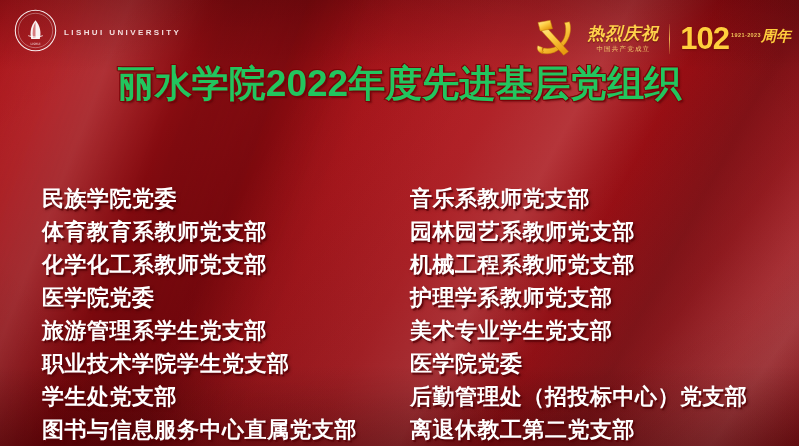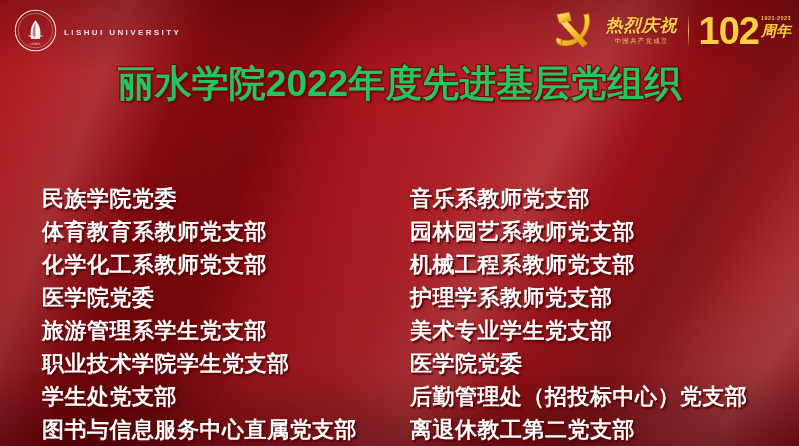--- a/index.html
+++ b/index.html
@@ -126,21 +126,21 @@
     letter-spacing: 2.4px;
     line-height: 1;
     margin-top: 4px;
     white-space: nowrap;
   }
 
   
   .anniv {
     position: absolute;
     right: 8px;
-    top: 8px;
+    top: 16px;
     display: flex;
     align-items: center;
     gap: 7px;
     height: 46px;
   }
   .anniv-emblem { width: 48px; height: 44px; flex: none; }
   .anniv-cn {
     display: flex;
     flex-direction: column;
     align-items: center;
@@ -171,30 +171,30 @@
     background: linear-gradient(180deg, rgba(255,210,90,0.15), rgba(255,210,90,0.85), rgba(255,210,90,0.15));
     margin: 0 3px;
   }
   .anniv-num-wrap {
     display: flex;
     align-items: flex-start;
     gap: 2px;
   }
   .anniv-num {
     font-family: "Liberation Sans", sans-serif;
-    font-size: 38px;
+    font-size: 31px;
     font-weight: 700;
     color: #ffcf3d;
     line-height: 0.95;
     letter-spacing: -1px;
     text-shadow: 0 1px 2px rgba(90,15,0,0.55);
   }
   .anniv-years-col {
     display: flex;
-    flex-direction: column;
+    flex-direction: row;
     align-items: center;
     padding-top: 2px;
   }
   .anniv-years {
     font-family: "Liberation Sans", sans-serif;
     font-size: 5.5px;
     font-weight: 700;
     color: #f0c257;
     letter-spacing: 0.4px;
     white-space: nowrap;

